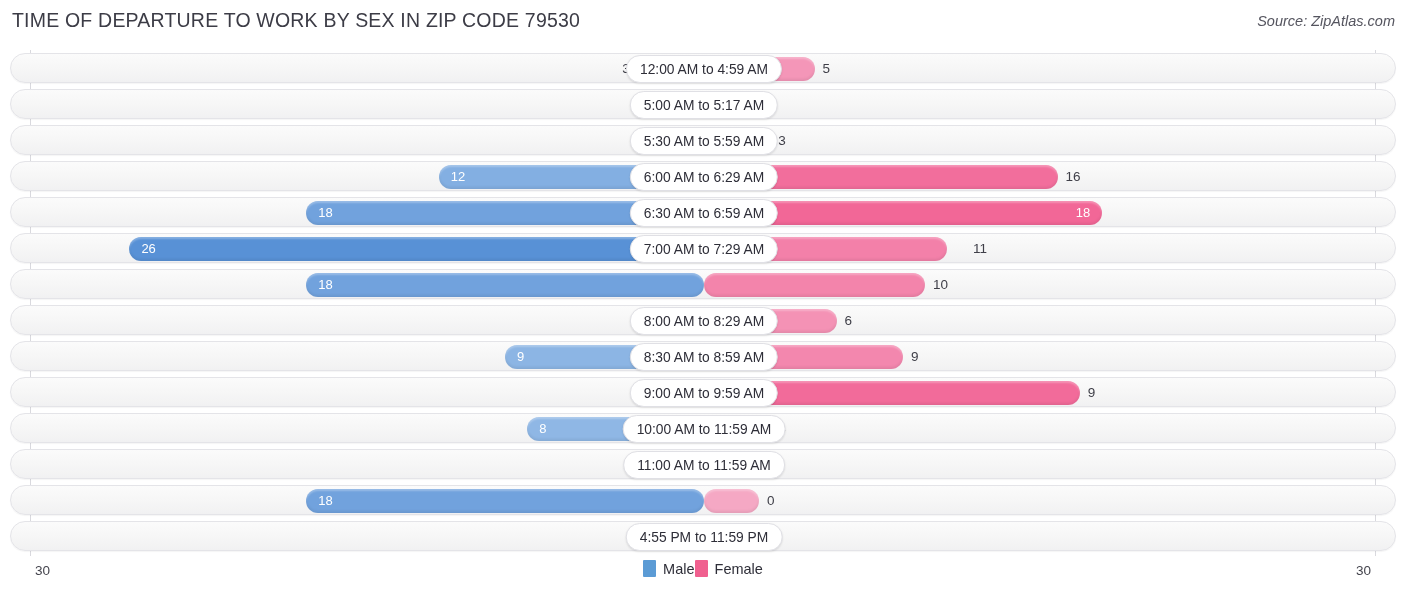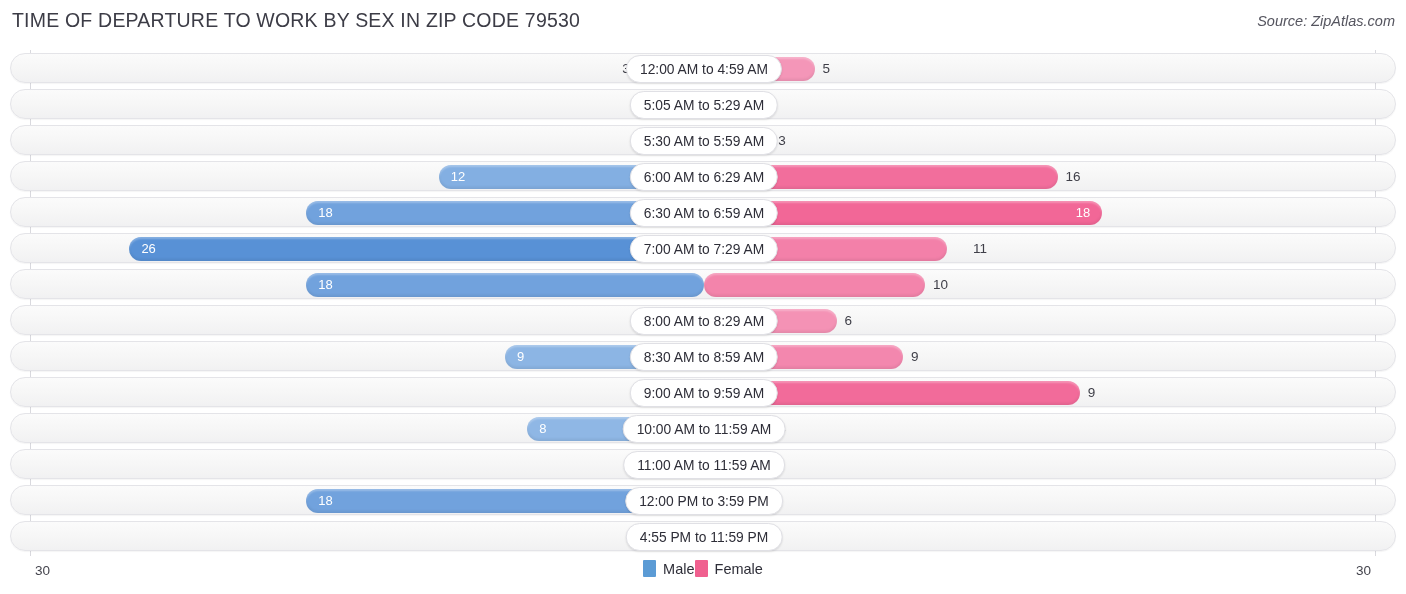--- a/index.html
+++ b/index.html
@@ -198,21 +198,21 @@
       <div class="row" style="top: 39px;">
         <div class="bar-layer">
           <div class="bar male" style="width: 55px;">
             <div class="bar-male-fill" style="background: rgb(168, 200, 236);"></div>
           </div>
           <div class="val outside-left" style="right: 756px;">0</div>
           <div class="bar female" style="width: 55px;">
             <div class="bar-female-fill" style="background: rgb(245, 168, 196);"></div>
           </div>
           <div class="val outside-right" style="left: 756px;">0</div>
-          <div class="pill">5:05 AM to 5:29 AM</div>
+          <div class="pill">5:00 AM to 5:17 AM</div>
         </div>
       </div>
       <div class="row" style="top: 75px;">
         <div class="bar-layer">
           <div class="bar male" style="width: 55px;">
             <div class="bar-male-fill" style="background: rgb(165, 198, 235);"></div>
           </div>
           <div class="val outside-left" style="right: 756px;">1</div>
           <div class="bar female" style="width: 66.3px;">
             <div class="bar-female-fill" style="background: rgb(244, 157, 189);"></div>
@@ -340,21 +340,20 @@
       <div class="row" style="top: 435px;">
         <div class="bar-layer">
           <div class="bar male" style="width: 397.8px;">
             <div class="bar-male-fill" style="background: rgb(113, 162, 221);"></div>
           </div>
           <div class="val inside" style="left: 307.2px;">18</div>
           <div class="bar female" style="width: 55px;">
             <div class="bar-female-fill" style="background: rgb(245, 168, 196);"></div>
           </div>
           <div class="val outside-right" style="left: 756px;">0</div>
-          <div class="pill">12:00 PM to 3:59 PM</div>
         </div>
       </div>
       <div class="row" style="top: 471px;">
         <div class="bar-layer">
           <div class="bar male" style="width: 55px;">
             <div class="bar-male-fill" style="background: rgb(168, 200, 236);"></div>
           </div>
           <div class="val outside-left" style="right: 756px;">0</div>
           <div class="bar female" style="width: 55px;">
             <div class="bar-female-fill" style="background: rgb(245, 168, 196);"></div>

